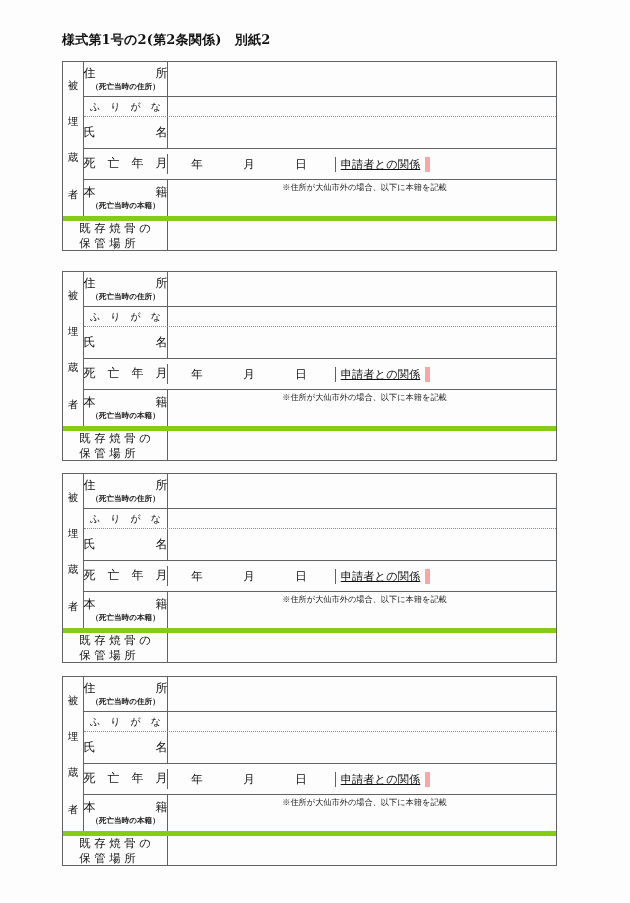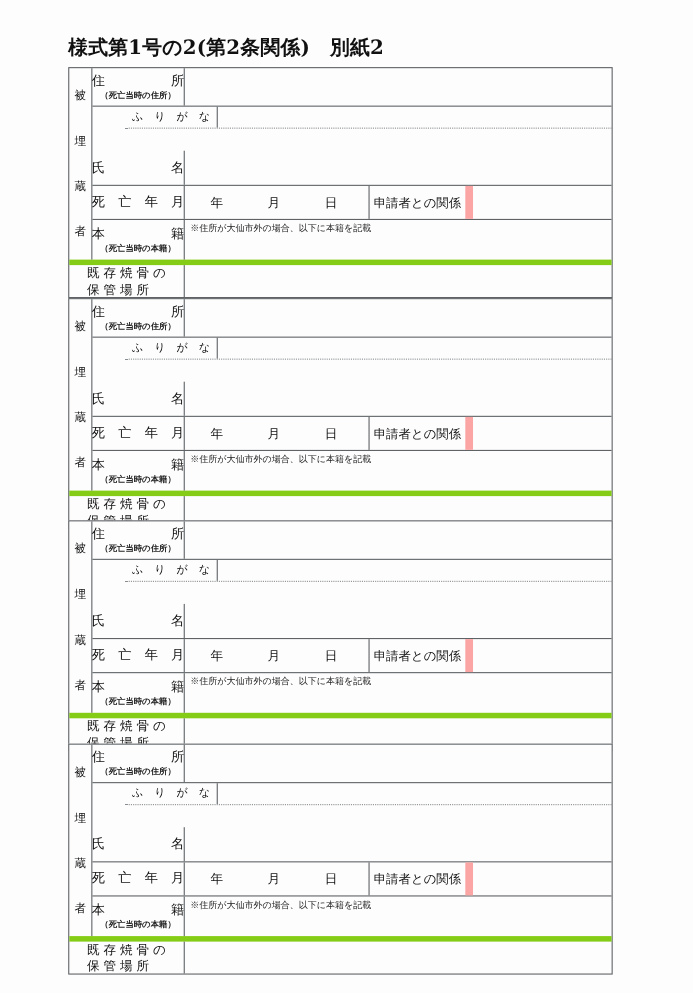--- a/index.html
+++ b/index.html
@@ -23,21 +23,21 @@
     top: 0; left: 0;
     width: 630px;
     height: 903px;
   }
 
   
   .doc-title {
     position: absolute;
     left: 62px;
     top: 31px;
-    font-size: 18px;
+    font-size: 13px;
     font-weight: bold;
     letter-spacing: 0.2px;
     white-space: pre;
     color: #111;
   }
 
   
   .form-block {
     position: absolute;
     left: 62px;
@@ -120,69 +120,69 @@
     box-sizing: border-box;
   }
 
   
   .row-addr { height: 35px; }
 
   
   .row-furi {
     height: 20px;
     border-bottom: 1px dotted #8a8d90;
-    margin-left: 30px;
   }
   .row-furi .cell-label {
     justify-content: center;
     padding-top: 1px;
     padding-bottom: 1px;
   }
   .row-furi .lbl-main { font-size: 10px; }
 
   
-  .row-name { height: 32px; margin-top: 20px; }
-
-  
-  .row-death { height: 31px; }
+  .row-name { height: 32px; }
+
+  
+  .row-death { height: 31px; align-items: center; }
   .cell-date {
     flex: 1 1 auto;
     min-width: 0;
     border-right: 1px solid #5f6366;
     box-sizing: border-box;
     display: flex;
     flex-direction: row;
     align-items: center;
     justify-content: flex-end;
     padding-right: 8px;
     font-size: 11.5px;
     color: #111;
   }
   .cell-date .dunit { display: inline-block; width: 52px; text-align: center; }
   .cell-rel-label {
     width: 94px;
     flex: 0 0 94px;
-    border-right: 7px solid #fca5a5;
+    border-right: 5px solid #fca5a5;
     box-sizing: border-box;
     display: flex;
     align-items: center;
     justify-content: center;
     font-size: 11.2px;
     letter-spacing: 0.1px;
     white-space: nowrap;
     color: #111;
+    text-decoration: underline;
   }
   .cell-rel-value {
     width: 126px;
     flex: 0 0 126px;
     box-sizing: border-box;
   }
 
   
-  .row-honseki { height: 36px; }
+  .row-honseki { height: 36px; text-align: center; }
   .cell-note {
     flex: 1 1 auto;
     min-width: 0;
     box-sizing: border-box;
     padding: 3px 0 0 5px;
     font-size: 8.2px;
     line-height: 1.25;
     white-space: nowrap;
     color: #1a1a1a;
     font-family: Liberation Sans, sans-serif;

